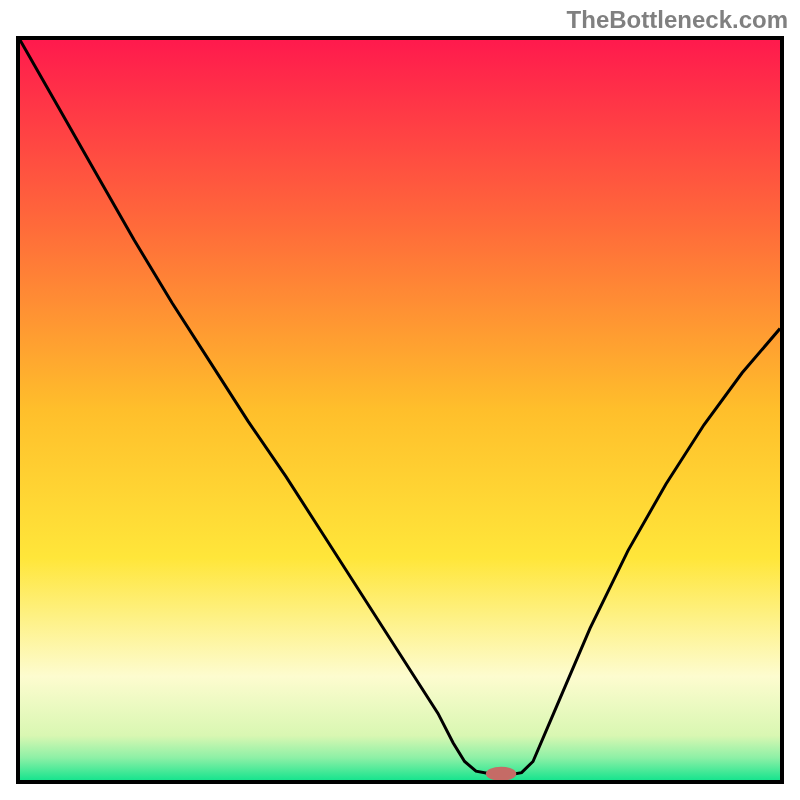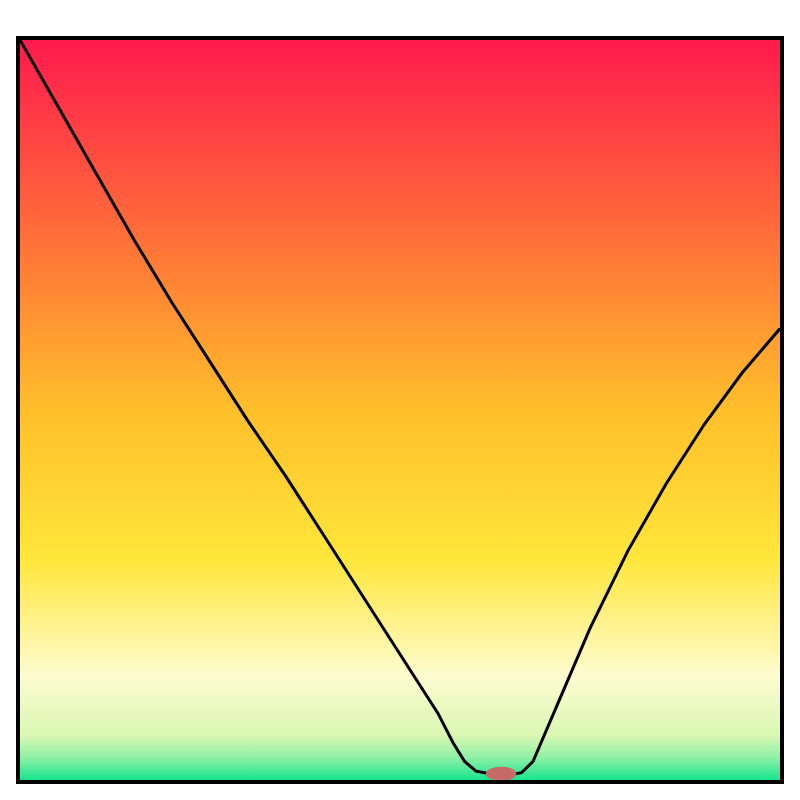--- a/index.html
+++ b/index.html
@@ -41,20 +41,21 @@
     height: 100%;
   }
   .pill {
     fill: #c56b66;
   }
 </style>
 </head>
 <body>
 <div class="container">
 
+<div class="watermark">TheBottleneck.com</div>
 
 <div class="plot-frame">
   <svg viewBox="0 0 100 100" preserveAspectRatio="none">
     <defs>
       <linearGradient id="bg-grad" x1="0" y1="0" x2="0" y2="1">
             <stop offset="0%" stop-color="#ff1a4d"></stop>
             <stop offset="25%" stop-color="#ff6a3a"></stop>
             <stop offset="50%" stop-color="#ffbf2b"></stop>
             <stop offset="70%" stop-color="#ffe63a"></stop>
             <stop offset="86%" stop-color="#fdfccf"></stop>

